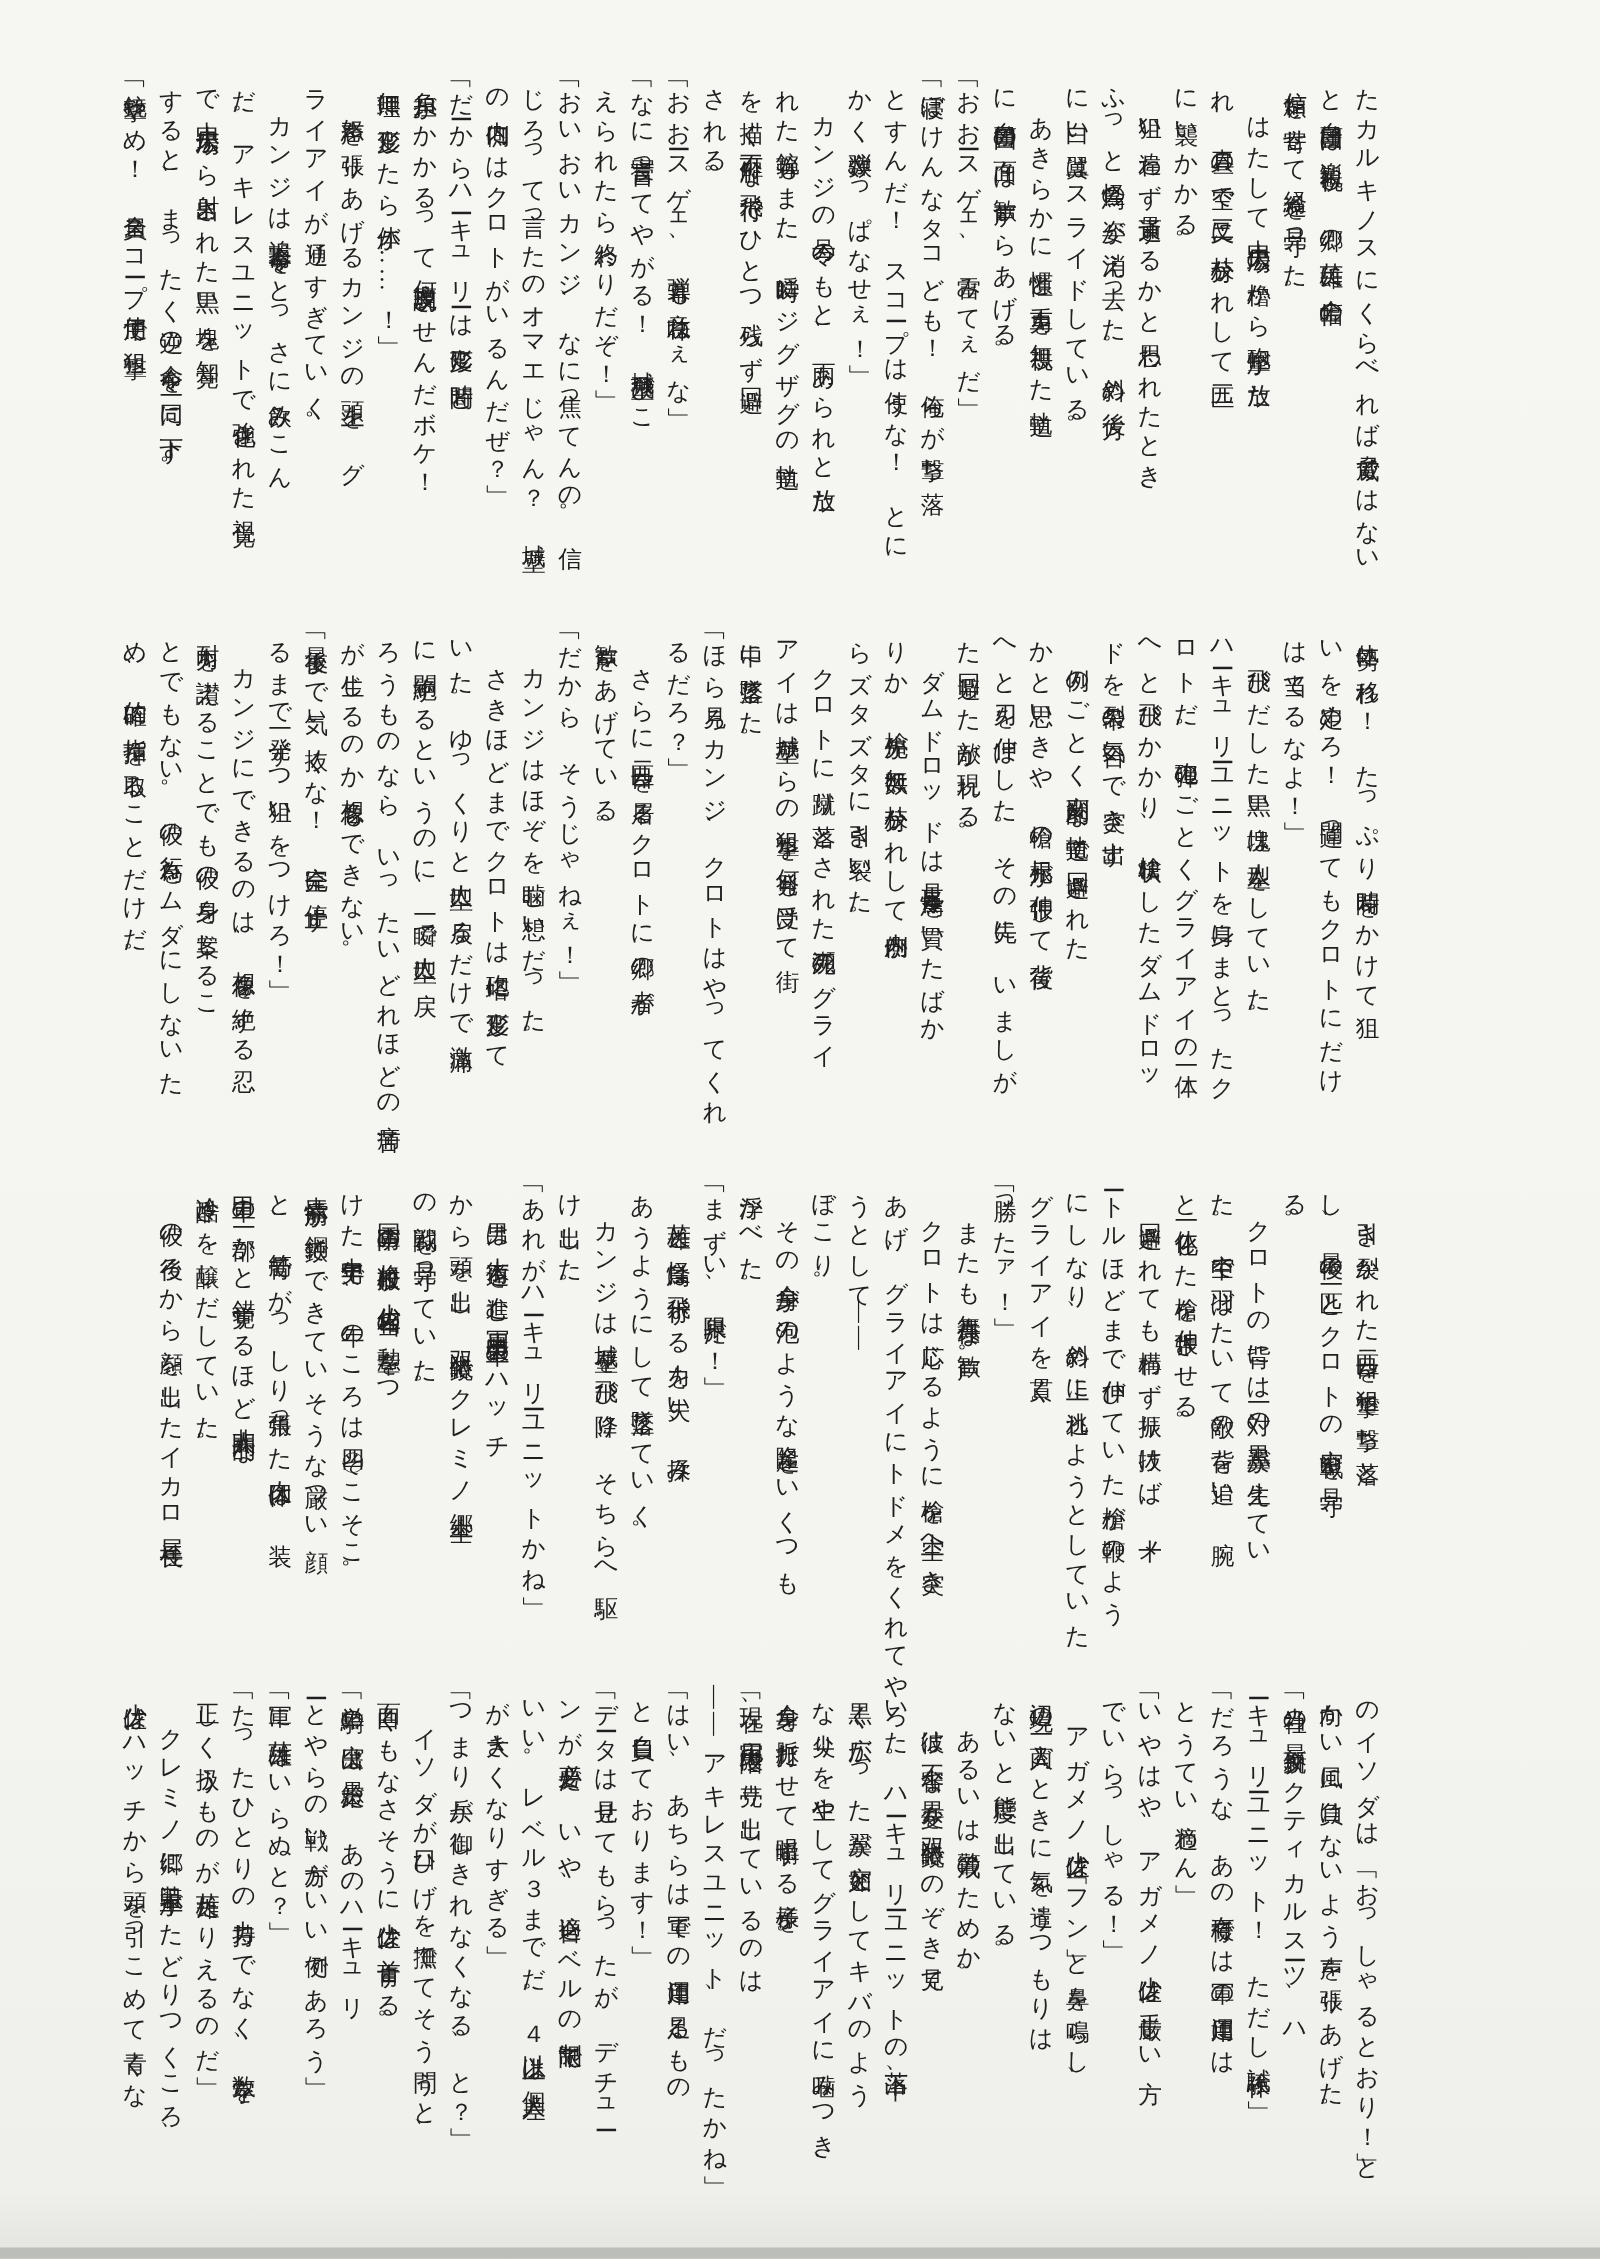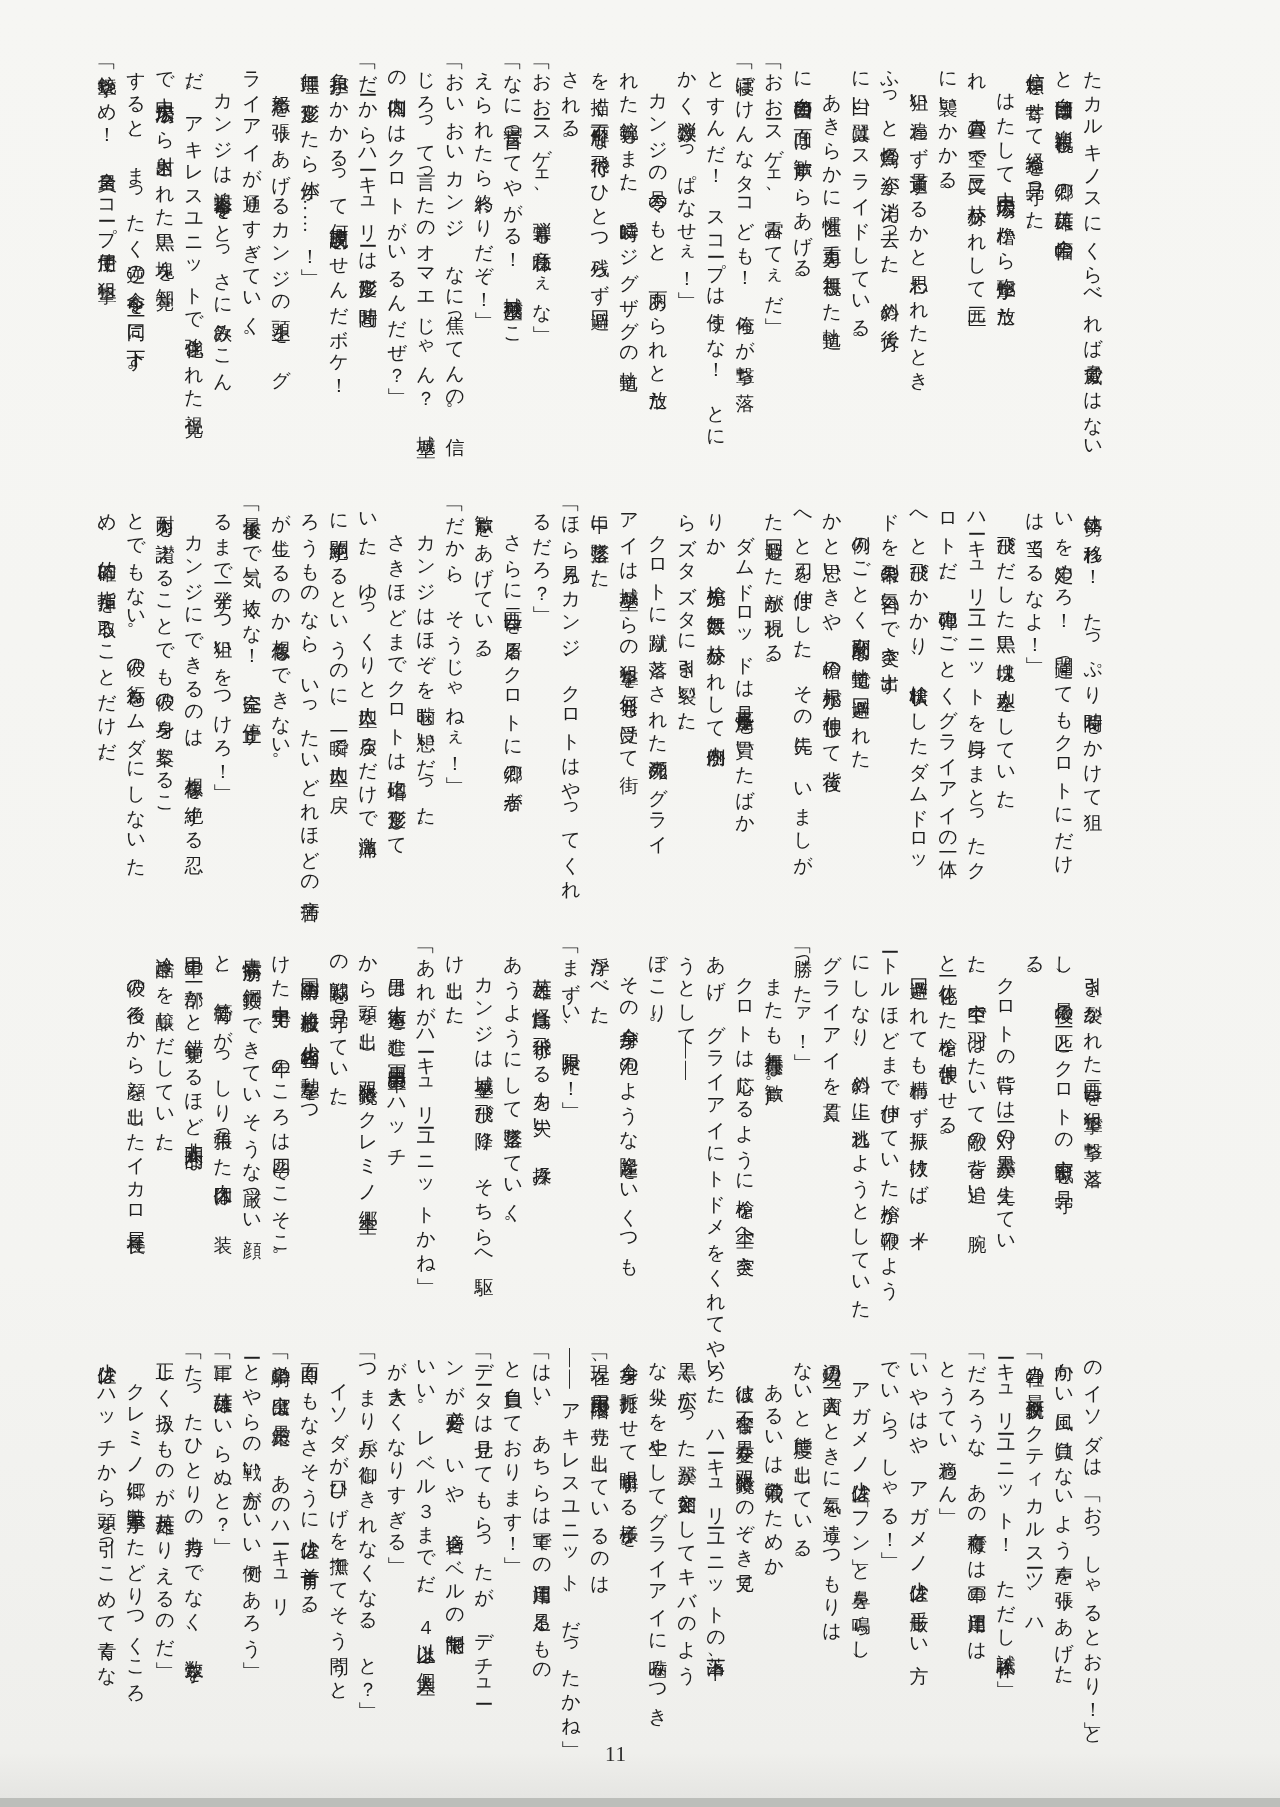--- a/index.html
+++ b/index.html
@@ -190,15 +190,14 @@
       <span class="col">面白くもなさそうに少佐は首肯する。</span>
       <span class="col">「単騎の突出は愚策だ。あのハーキュリ</span>
       <span class="col">ーとやらの戦い方がいい例であろう」</span>
       <span class="col">「軍に英雄はいらぬと？」</span>
       <span class="col">「たったひとりの力持ちでなく、数字を</span>
       <span class="col">正しく扱うものが英雄たりえるのだ」</span>
       <span class="col">　クレミノ郷に装甲車がたどりつくころ、</span>
       <span class="col">少佐はハッチから頭を引っこめて青くな</span>
     </section>
 
-  <div class="page-number">11</div>
   <div class="scan-edge-bottom"></div>
 </div>
 
 </body></html>

